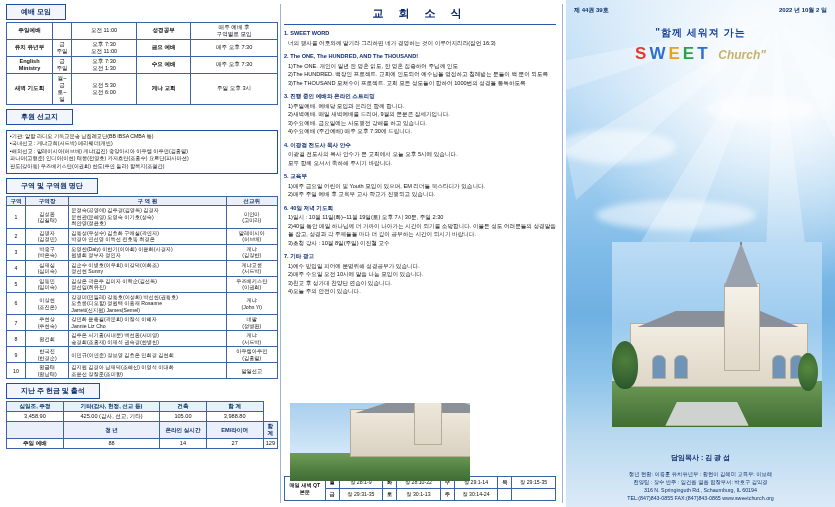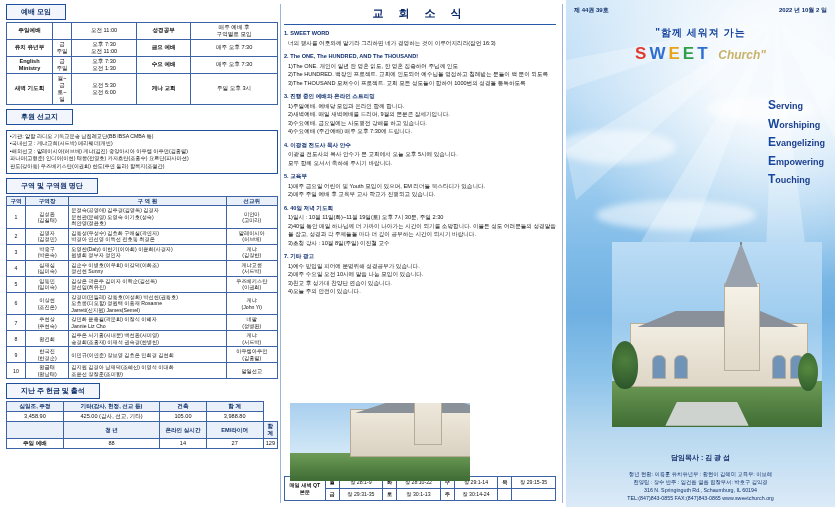--- a/index.html
+++ b/index.html
@@ -426,27 +426,20 @@
     <div class="issue">제 44권 39호</div>
     <div class="date">2022 년 10월 2 일</div>
 
     <div class="tag-ko">"함께 세워져 가는</div>
 
     <div class="sweet">
       <span class="s1">S</span><span class="s2">W</span><span class="s3">E</span><span class="s4">E</span><span class="s5">T</span>
       <span class="ch">Church"</span>
     </div>
 
-    <div class="swet-list">
-      <div><span class="cap">S</span><span>erving</span></div>
-      <div><span class="cap">W</span><span>orshiping</span></div>
-      <div><span class="cap">E</span><span>vangelizing</span></div>
-      <div><span class="cap">E</span><span>mpowering</span></div>
-      <div><span class="cap">T</span><span>ouching</span></div>
-    </div>
 
     <div class="photo">
       <div class="ph-sky"></div>
       <div class="ph-grass"></div>
       <div class="ph-walk"></div>
       <div class="ph-bld"></div>
       <div class="ph-roof"></div>
       <div class="ph-tower"></div>
       <div class="ph-spire"></div>
       <div class="ph-cross-v"></div>

